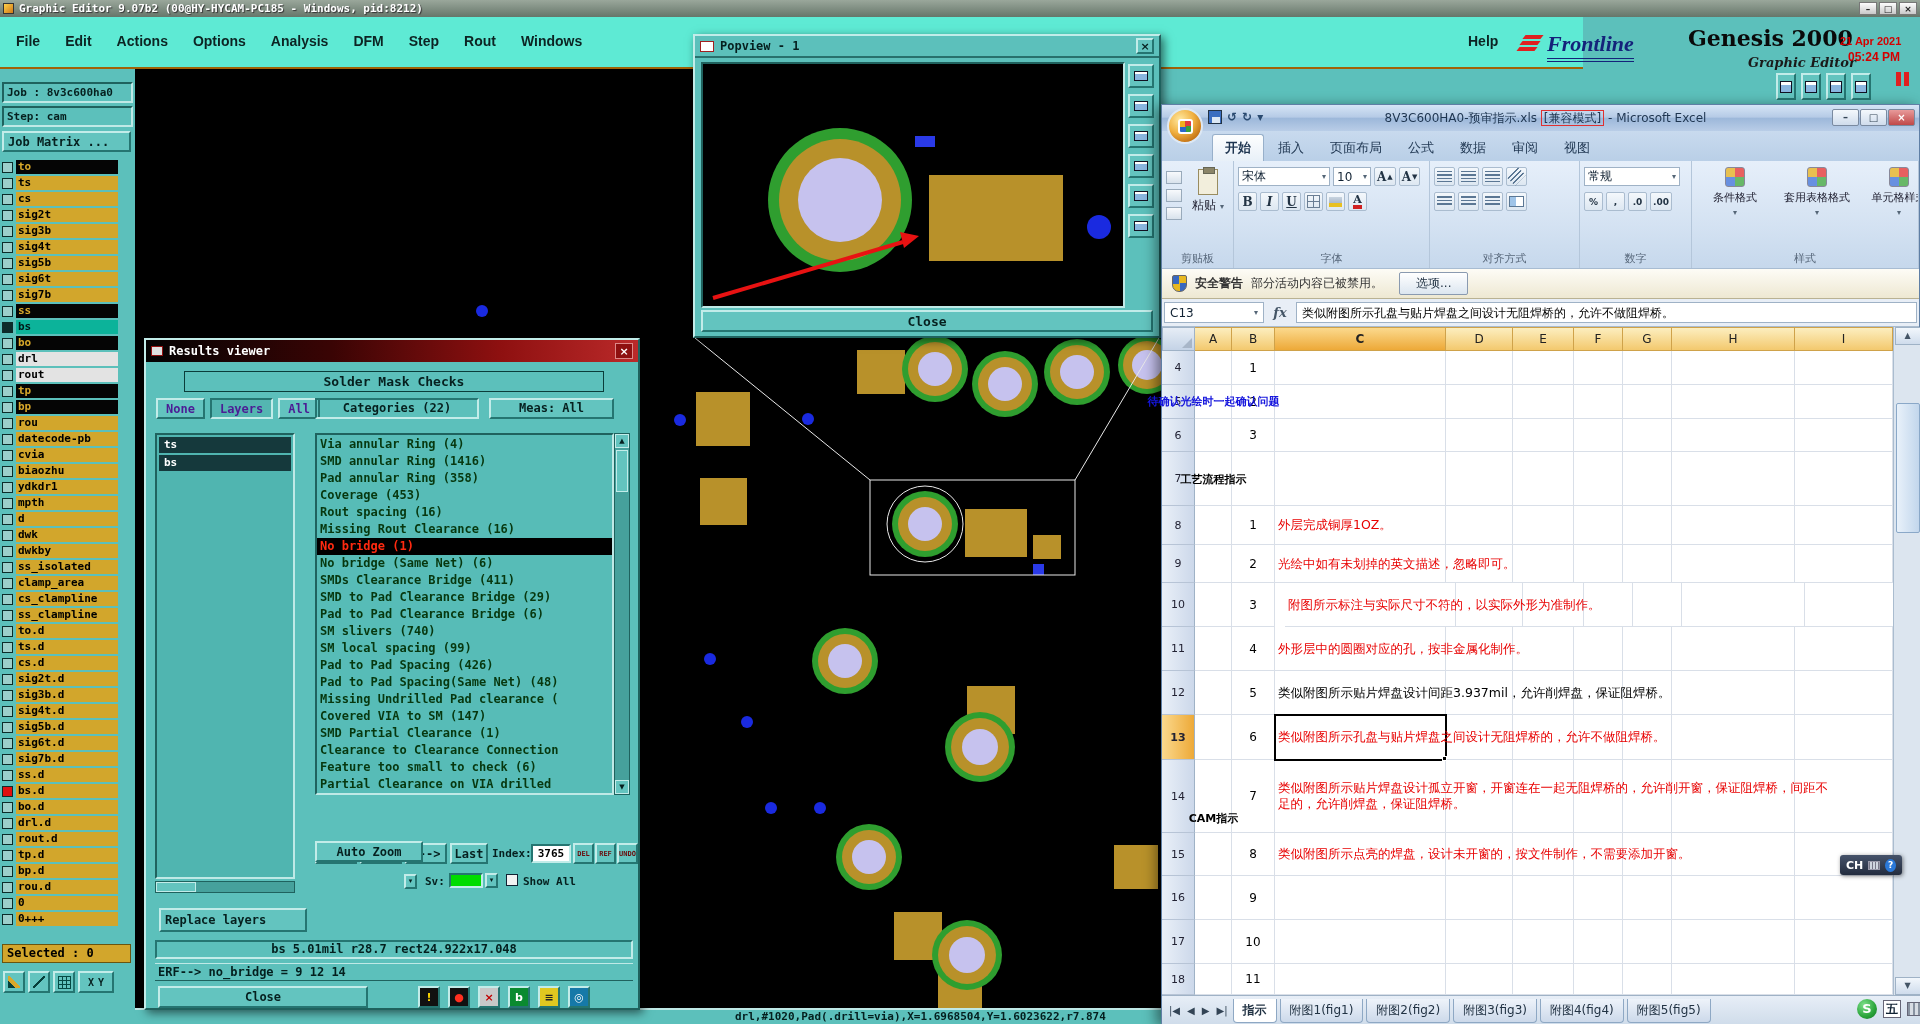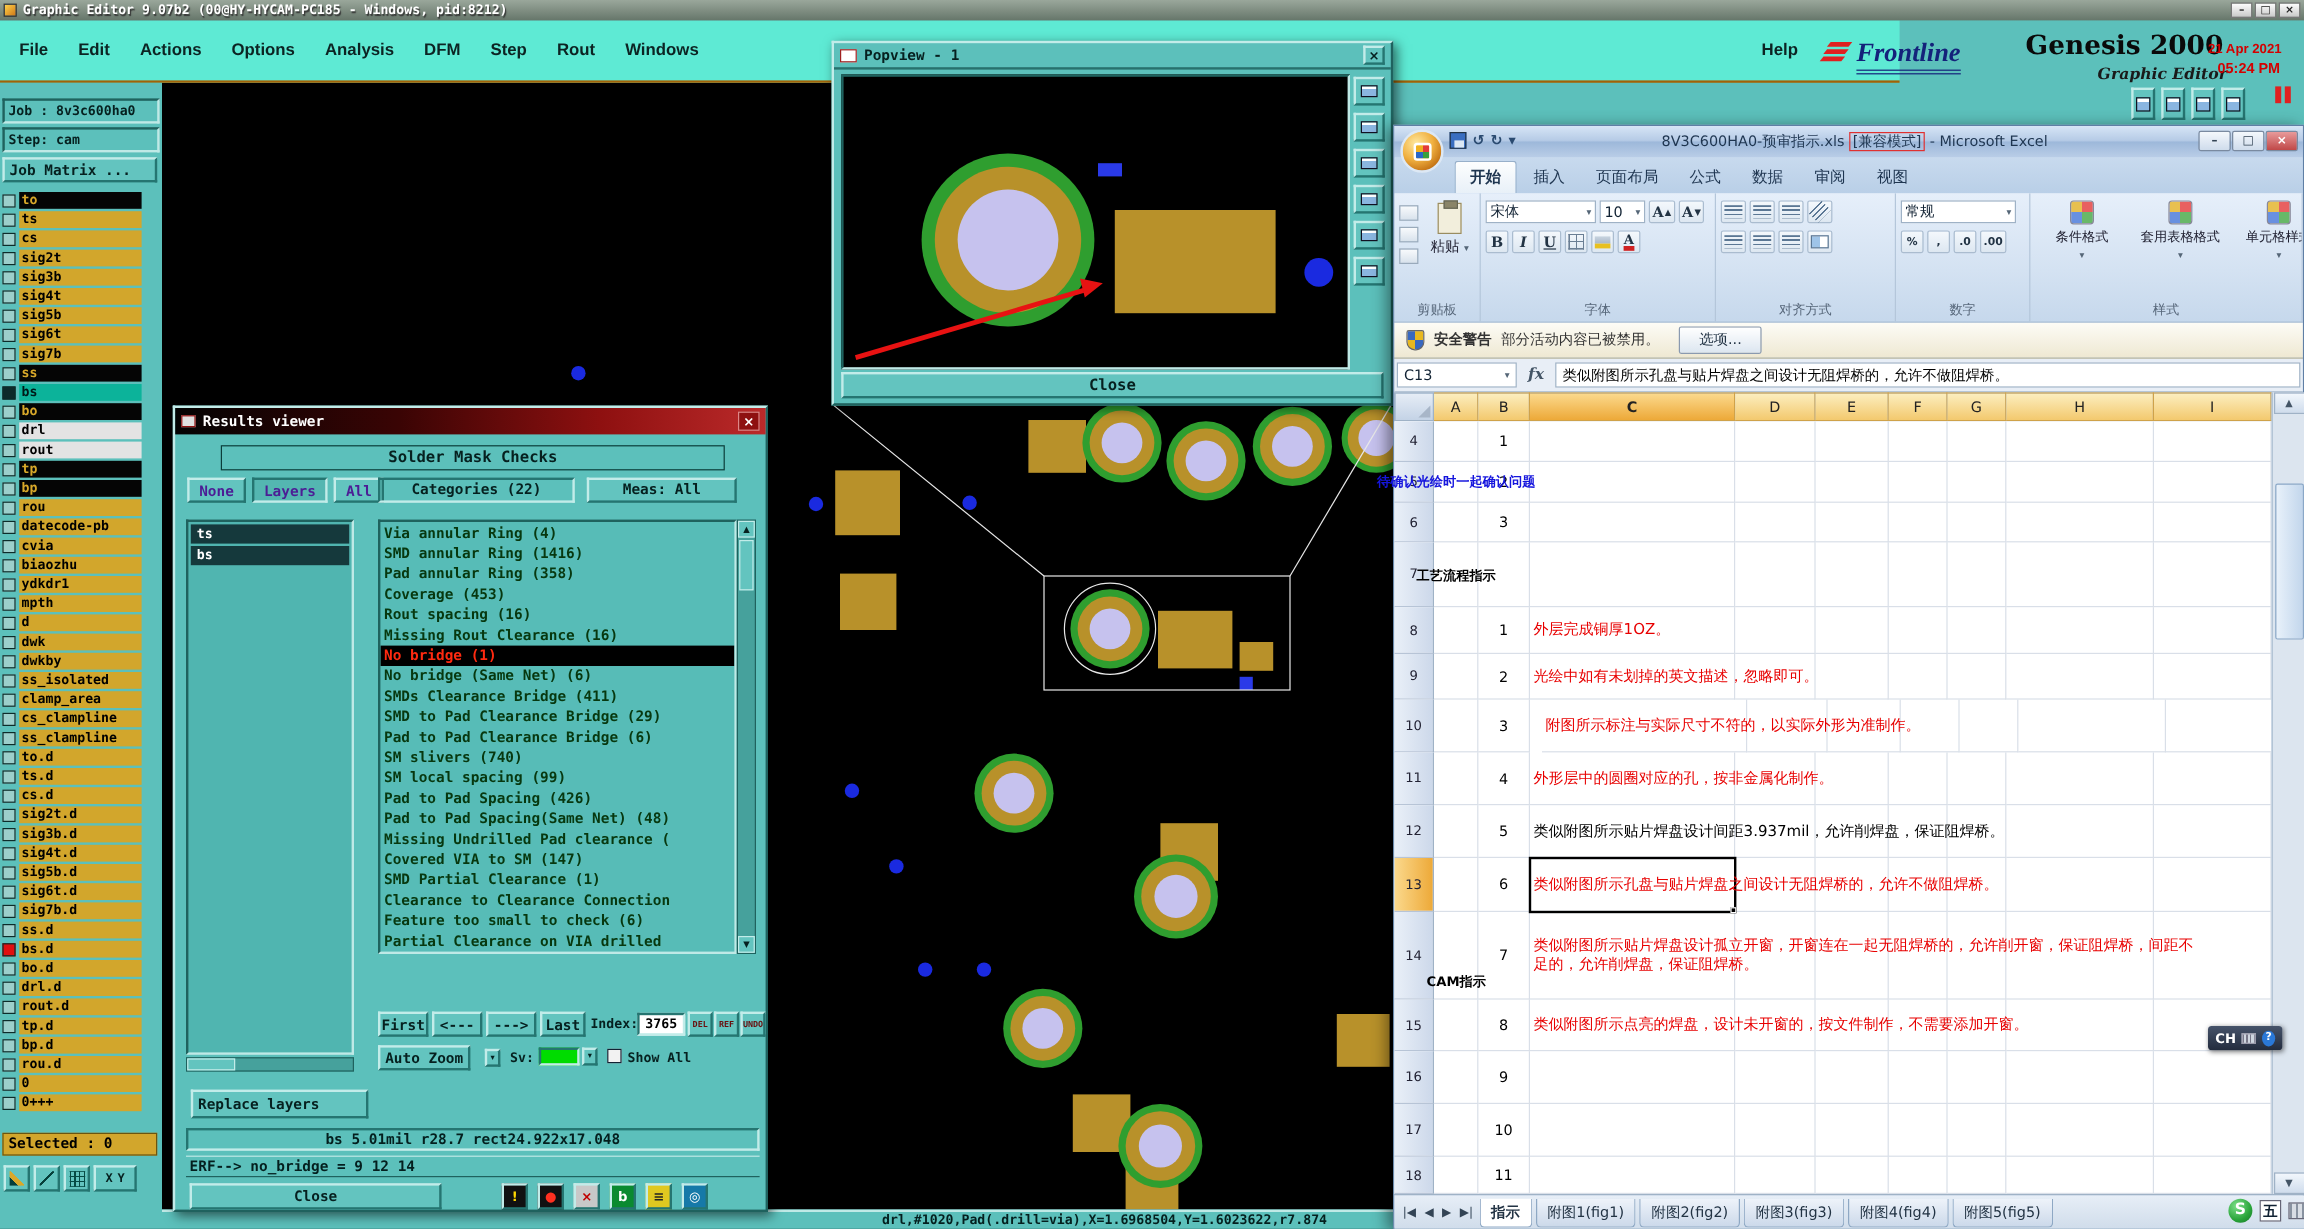--- a/index.html
+++ b/index.html
@@ -165,21 +165,21 @@
 .xl-fx{width:24px;text-align:center;font:bold italic 13px "DejaVu Serif",serif;color:#456}
 .xl-formula{flex:1;height:21px;background:#fff;border:1px solid #9fb2c6;font:12px "DejaVu Sans",sans-serif;color:#000;padding:2px 5px;white-space:nowrap;overflow:hidden}
 #xl-colheads{position:absolute;left:0;top:222px;width:731px;height:24px;display:flex}
 .xl-corner{width:33px;height:100%;background:linear-gradient(#e6edf6,#c4d3e6);border:1px solid #9fb2c6;position:relative;flex:none}
 .xl-corner:after{content:"";position:absolute;right:2px;bottom:2px;border-left:10px solid transparent;border-bottom:10px solid #a8b6c8}
 .xl-colhead{height:100%;background:linear-gradient(#fceebf,#f3c96e);border-right:1px solid #cfa24a;border-top:1px solid #cfa24a;border-bottom:1px solid #cfa24a;font:12px "DejaVu Sans",sans-serif;display:flex;align-items:center;justify-content:center;color:#222;flex:none}
 .xl-colhead.selcol{background:linear-gradient(#fbd98d,#eda938);font-weight:bold}
 #xl-grid{position:absolute;left:0;top:246px;width:731px;height:644px;background:#fff;overflow:hidden}
 .xrow{display:flex}
 .xrowhead{width:33px;background:linear-gradient(90deg,#eaf0f8,#ccd8ea);border-right:1px solid #9fb2c6;border-bottom:1px solid #b7c4d6;font:11px "DejaVu Sans",sans-serif;display:flex;align-items:center;justify-content:center;color:#223;flex:none}
-.xrowhead.selrow{background:linear-gradient(90deg,#fbd98d,#eda938);font-weight:normal}
+.xrowhead.selrow{background:linear-gradient(90deg,#fbd98d,#eda938);font-weight:bold}
 .xcell{border-right:1px solid #d9dfe8;border-bottom:1px solid #d9dfe8;height:100%;flex:none;position:relative}
 .xcell-b{display:flex;align-items:center;justify-content:center;font:12px "DejaVu Sans",sans-serif;color:#000}
 .ctext{position:absolute;left:3px;top:50%;transform:translateY(-50%);font:12.5px "DejaVu Sans",sans-serif;white-space:nowrap;z-index:2}
 .ctext.red{color:#e80000}
 .ctext.blk{color:#000}
 .ctext.wrap{white-space:normal;width:560px;line-height:1.3}
 .xcell.selcell{outline:2px solid #000;outline-offset:-1px;z-index:3}
 .fillhandle{position:absolute;right:-2px;bottom:-2px;width:5px;height:5px;background:#000;border:1px solid #fff;z-index:4}
 #xl-ablocks{position:absolute;left:33px;top:246px;width:37px;height:644px;pointer-events:none;z-index:3}
 .ablock{position:absolute;left:0;width:37px;display:flex;flex-direction:row;align-items:center;justify-content:center}
@@ -657,21 +657,21 @@
     <button class="tbtn rv-navbtn rv-abs" style="left:214px;top:503px;width:42px">&lt;---</button>
     <button class="tbtn rv-navbtn rv-abs" style="left:259px;top:503px;width:42px">---&gt;</button>
     <button class="tbtn rv-navbtn rv-abs" style="left:304px;top:503px;width:38px">Last</button>
     <span class="rv-idxlabel rv-abs" style="left:346px;top:507px">Index:</span>
     <span class="rv-idxbox rv-abs" style="left:385px;top:504px;width:40px;height:19px">3765</span>
     <div id="rv-tools">
         <button class="rv-tool">DEL</button>
         <button class="rv-tool">REF</button>
         <button class="rv-tool">UNDO</button>
       </div>
-    <button class="tbtn rv-navbtn rv-abs" style="left:169px;top:531px;width:77px">Auto Zoom</button>
+    <button class="tbtn rv-navbtn rv-abs" style="left:169px;top:501px;width:108px">Auto Zoom</button>
     <span class="rv-dd rv-abs" style="left:258px;top:534px">▾</span>
     <span class="rv-label rv-abs" style="left:279px;top:535px">Sv:</span>
     <span class="rv-swatch rv-abs" style="left:303px;top:533px"></span>
     <span class="rv-dd rv-abs" style="left:339px;top:533px">▾</span>
     <span class="rv-check rv-abs" style="left:360px;top:534px"></span>
     <span class="rv-label rv-abs" style="left:377px;top:535px">Show All</span>
     <button class="tbtn rv-abs" style="left:13px;top:568px;width:148px;height:24px;text-align:left;padding:0 4px">Replace layers</button>
     <div class="rv-measure">bs 5.01mil  r28.7  rect24.922x17.048</div>
     <div class="rv-erf">ERF--&gt; no_bridge = 9 12 14</div>
     <button class="tbtn rv-closebtn">Close</button>

